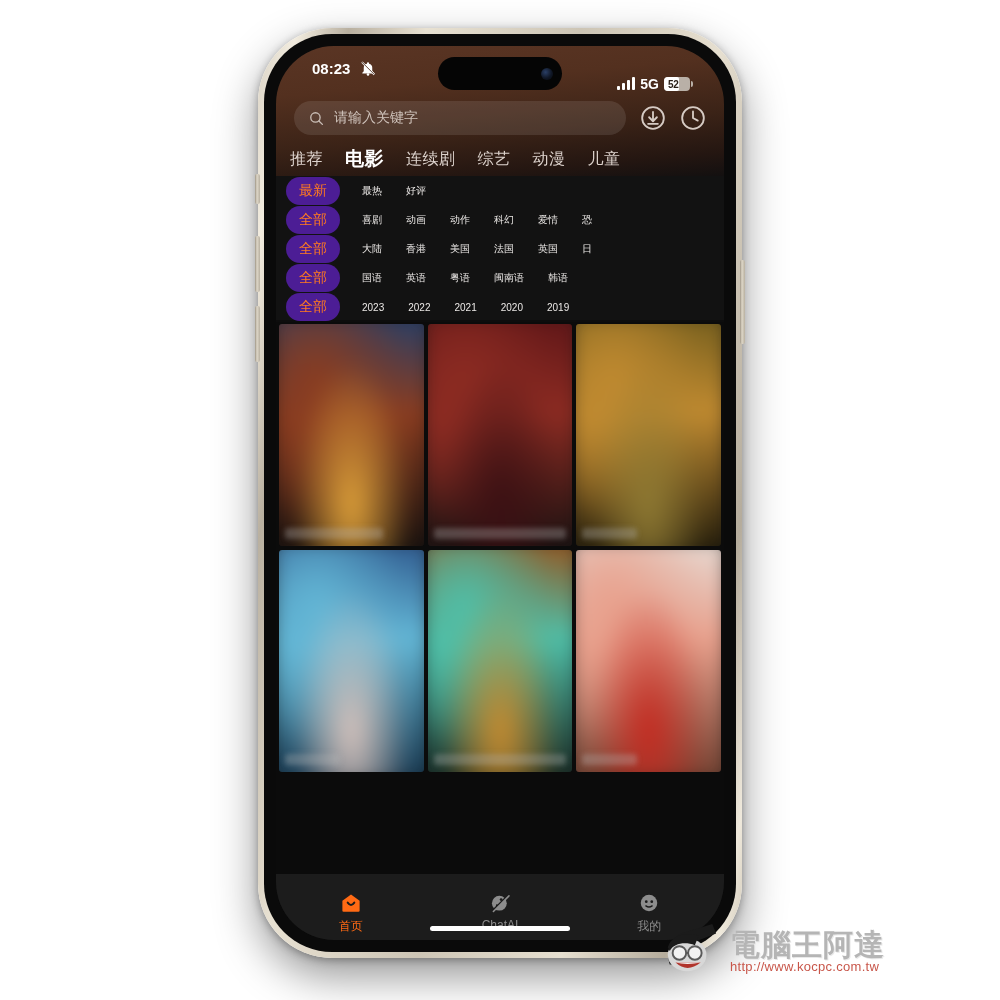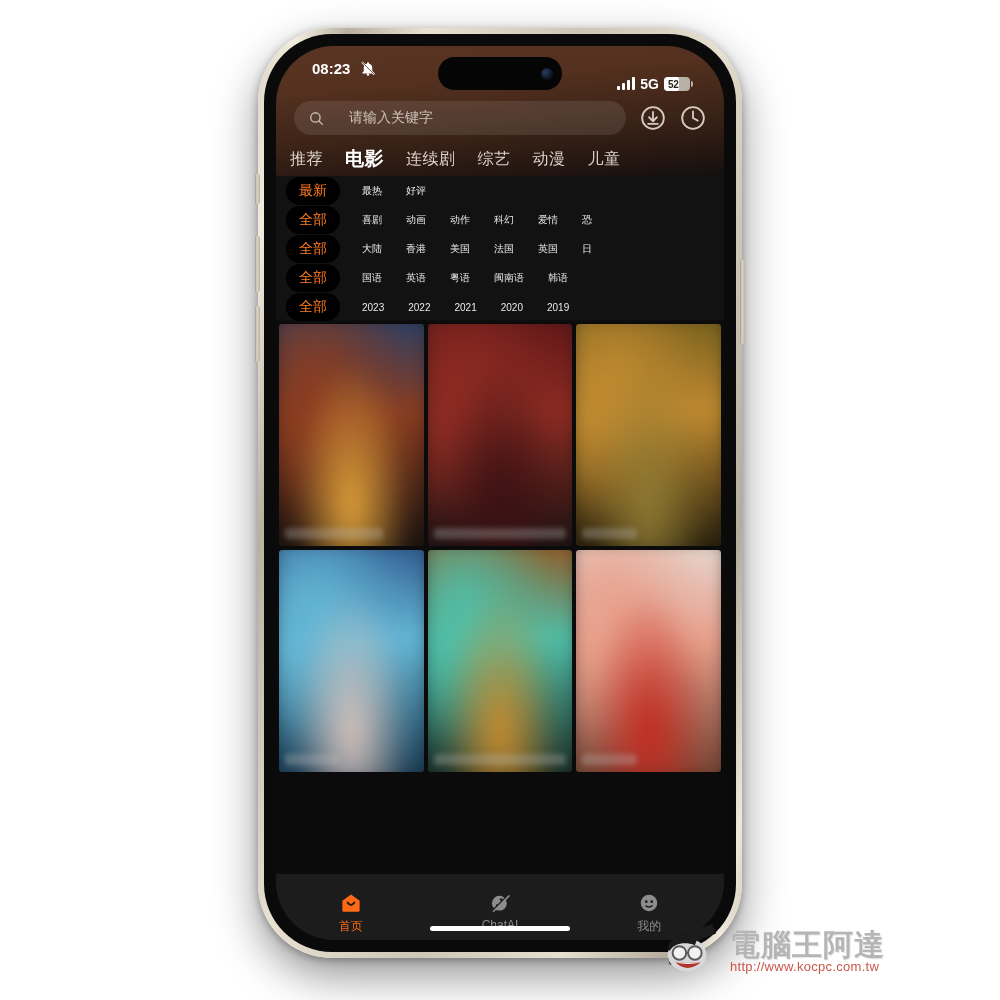--- a/index.html
+++ b/index.html
@@ -69,35 +69,35 @@
     border-radius:4px 2px 2px 4px; }
   #battery-level{ position:relative; z-index:2; font-size:10px; color:#2a2018; font-weight:bold;
     padding-left:4px; letter-spacing:-.3px;}
   #battery-cap{ position:absolute; right:-3px; top:4px; width:2px; height:6px;
     background:#b9b0a7; border-radius:0 2px 2px 0; }
 
   
   #search-row{ position:absolute; top:52px; left:0; width:100%; height:40px;
     display:flex; align-items:center; padding:0 18px; gap:14px; }
   #search-box{ flex:1; height:34px; border-radius:17px; background:rgba(255,255,255,.10);
-    display:flex; align-items:center; padding:0 14px; gap:24px; }
+    display:flex; align-items:center; padding:0 14px; gap:9px; }
   #search-placeholder{ color:#cfc3bb; font-size:14px; }
   .hdr-icon{ width:26px; height:26px; flex:0 0 26px; }
 
   
   #category-tabs{ position:absolute; top:96px; left:0; width:100%; height:34px;
     display:flex; align-items:center; padding-left:14px; gap:22px; white-space:nowrap; }
   .cat-tab{ color:#ddd3cd; font-size:16px; letter-spacing:.5px; }
   .cat-tab.active{ color:#ffffff; font-size:19px; font-weight:bold; }
 
   
   #filter-area{ position:absolute; top:130px; left:0; width:100%; height:144px; background:#121212; }
   .filter-row{ height:28px; display:flex; align-items:center; gap:0; padding-left:10px;
     margin-top:1px; white-space:nowrap; overflow:hidden; }
-  .chip{ color:#ff7a1f; font-size:14px; background:#000000; border-radius:14px;
+  .chip{ color:#ff7a1f; font-size:14px; background:#4c1d95; border-radius:14px;
     padding:5px 13px; margin-right:10px; }
   .fitem{ color:#ebe8e6; font-size:10px; padding:5px 12px; }
 
   
   #poster-grid{ position:absolute; top:276px; left:0; width:100%; bottom:66px;
     background:#0b0b0b; display:grid; grid-template-columns:repeat(3,1fr);
     grid-auto-rows:222px; gap:4px; padding:2px 3px; overflow:hidden; }
   .poster-cell{ position:relative; border-radius:3px; overflow:hidden; background:#121212; }
   .poster-art{ position:absolute; inset:0; filter:blur(9px); transform:scale(1.12); }
   .poster-title{ position:absolute; left:6px; right:6px; bottom:7px; height:11px;

